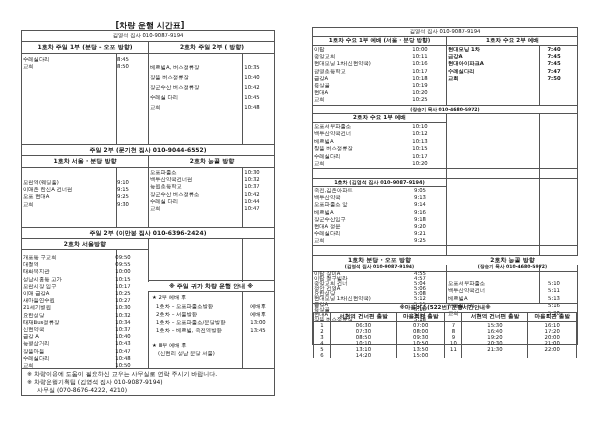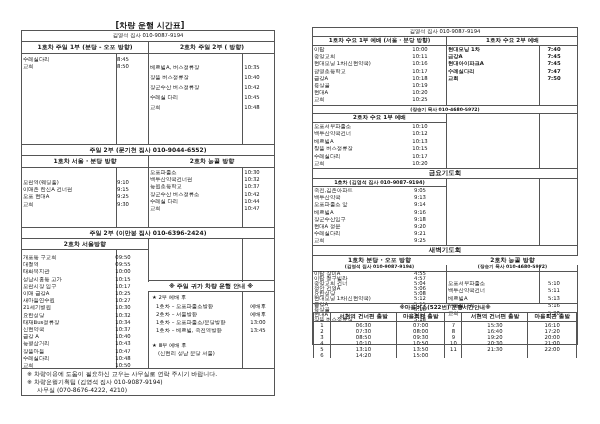--- a/index.html
+++ b/index.html
@@ -318,21 +318,20 @@
         <span>수레실다리</span>
         <span style="width: 44px; text-align: center;">10:17</span>
       </div>
       <div class="t row" style="line-height: 7.4px;">
         <span>교회</span>
         <span style="width: 44px; text-align: center;">10:20</span>
       </div>
     </div>
 
   <div class="hl" style="top:140px"></div>
-  <div class="abs hdr" style="left:0;right:0;top:141px;font-size:6.5px;background:#fff;">금요기도회</div>
   <div class="hl" style="top:150px"></div>
   <div class="abs hdr" style="left:0;width:133px;top:151px;font-size:5px;">1호차 (김영석 집사 010-9087-9194)</div>
   <div class="abs" style="left:0;width:133px;top:158px;border-top:1px solid #555"></div>
   <div class="abs" id="fric1" style="left:1px;top:159px;width:128px;">
       <div class="t row" style="line-height: 7.2px;">
         <span>죽전,김촌아파트</span>
         <span style="width: 44px; text-align: center;">9:05</span>
       </div>
       <div class="t row" style="line-height: 7.2px;">
         <span>백두산약국</span>
@@ -358,21 +357,20 @@
         <span>수레실다리</span>
         <span style="width: 44px; text-align: center;">9:21</span>
       </div>
       <div class="t row" style="line-height: 7.2px;">
         <span>교회</span>
         <span style="width: 44px; text-align: center;">9:25</span>
       </div>
     </div>
 
   <div class="hl" style="top:217px"></div>
-  <div class="abs hdr" style="left:0;right:0;top:218px;font-size:6.5px;background:#fff;">새벽기도회</div>
   <div class="hl" style="top:227px"></div>
   <div class="abs hdr" style="left:0;width:133px;top:228px;">1호차   분당 · 오포  방향</div>
   <div class="abs t c b" style="left:0;width:133px;top:235px;font-size:4.6px;">(김영석 집사 010-9087-9194)</div>
   <div class="abs hdr" style="left:133px;width:133px;top:228px;background:#fff;">2호차   능골  방향</div>
   <div class="abs t c b" style="left:133px;width:133px;top:235px;font-size:4.6px;">(장승기 목사 010-4680-5972)</div>
   <div class="hl" style="top:243px"></div>
   <div class="abs" id="dawnc1" style="left:1px;top:243px;width:128px;line-height:5px;">
       <div class="t row" style="line-height: 5.1px;">
         <span>이탑 장미A</span>
         <span style="width: 44px; text-align: center;">4:55</span>

